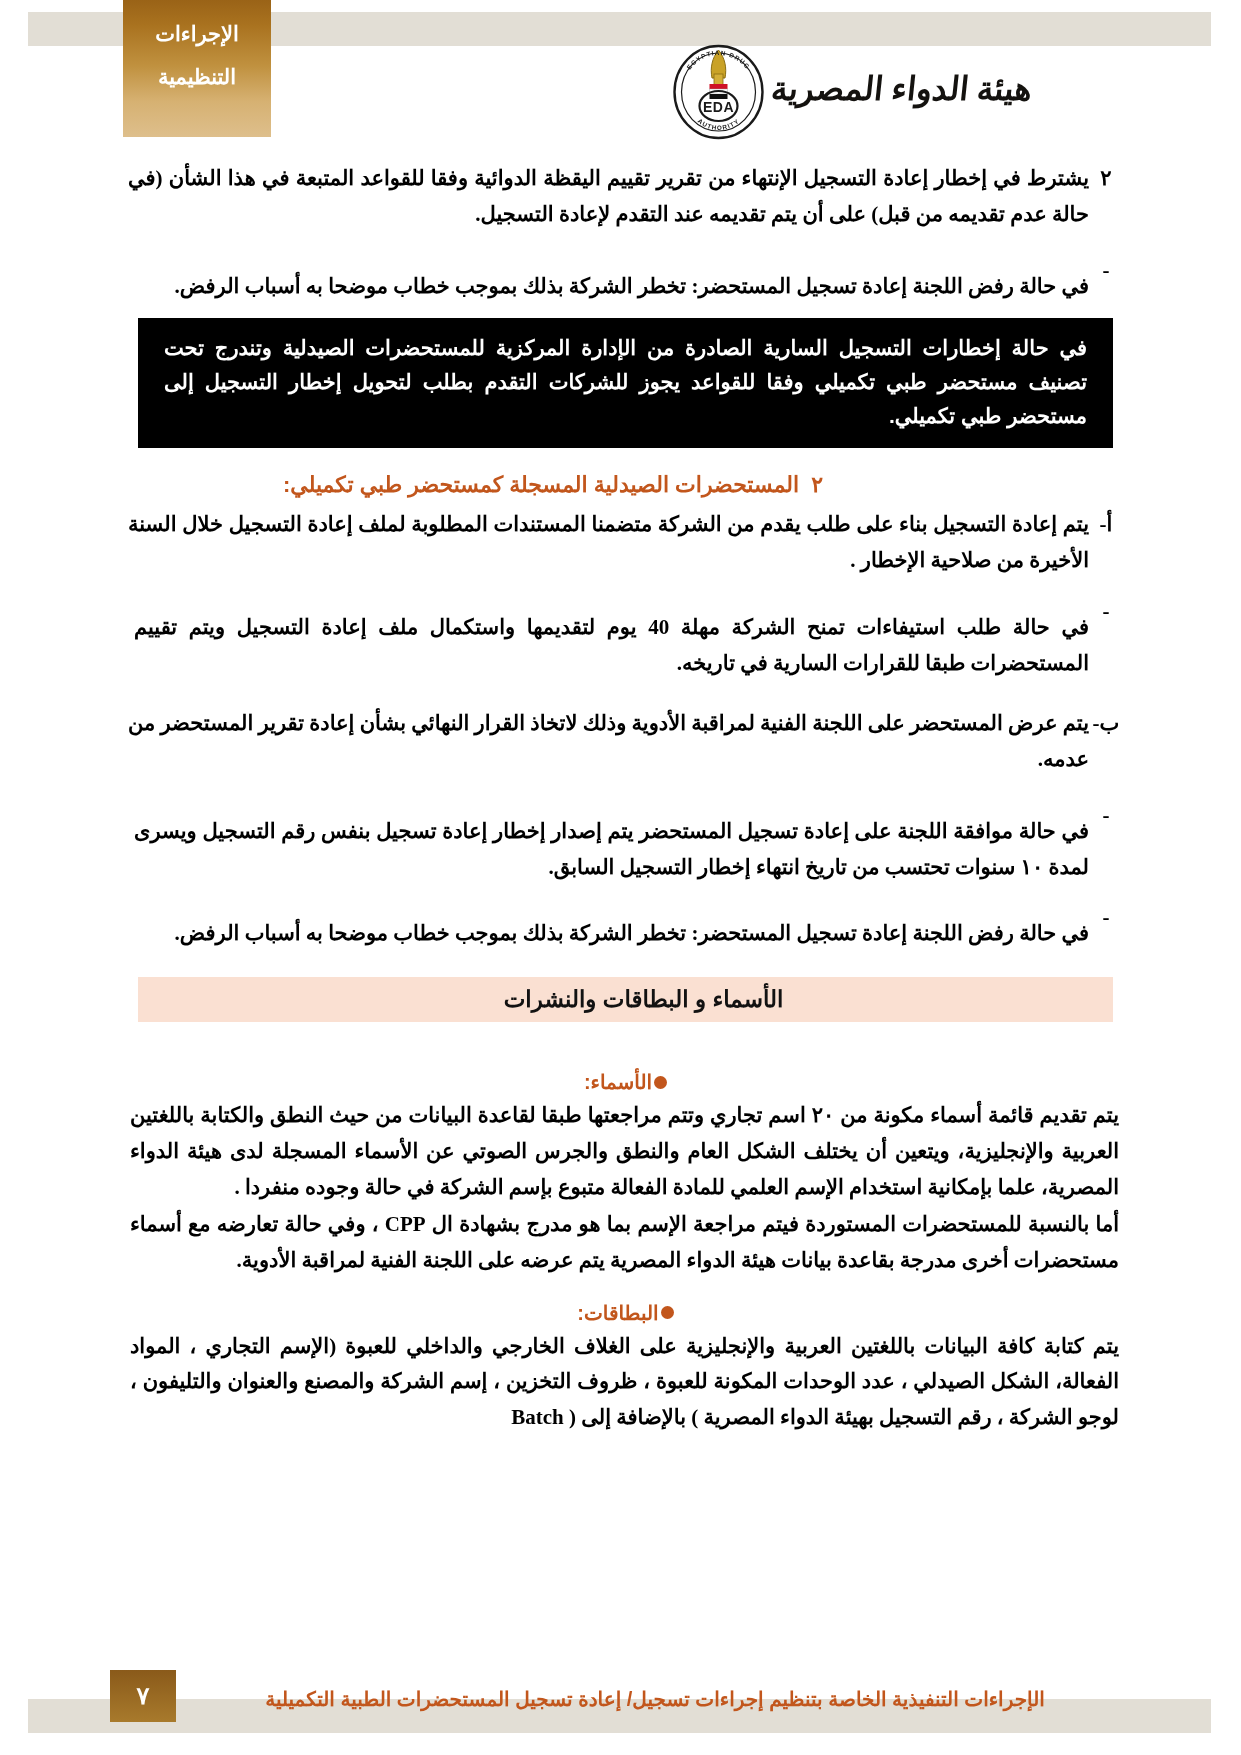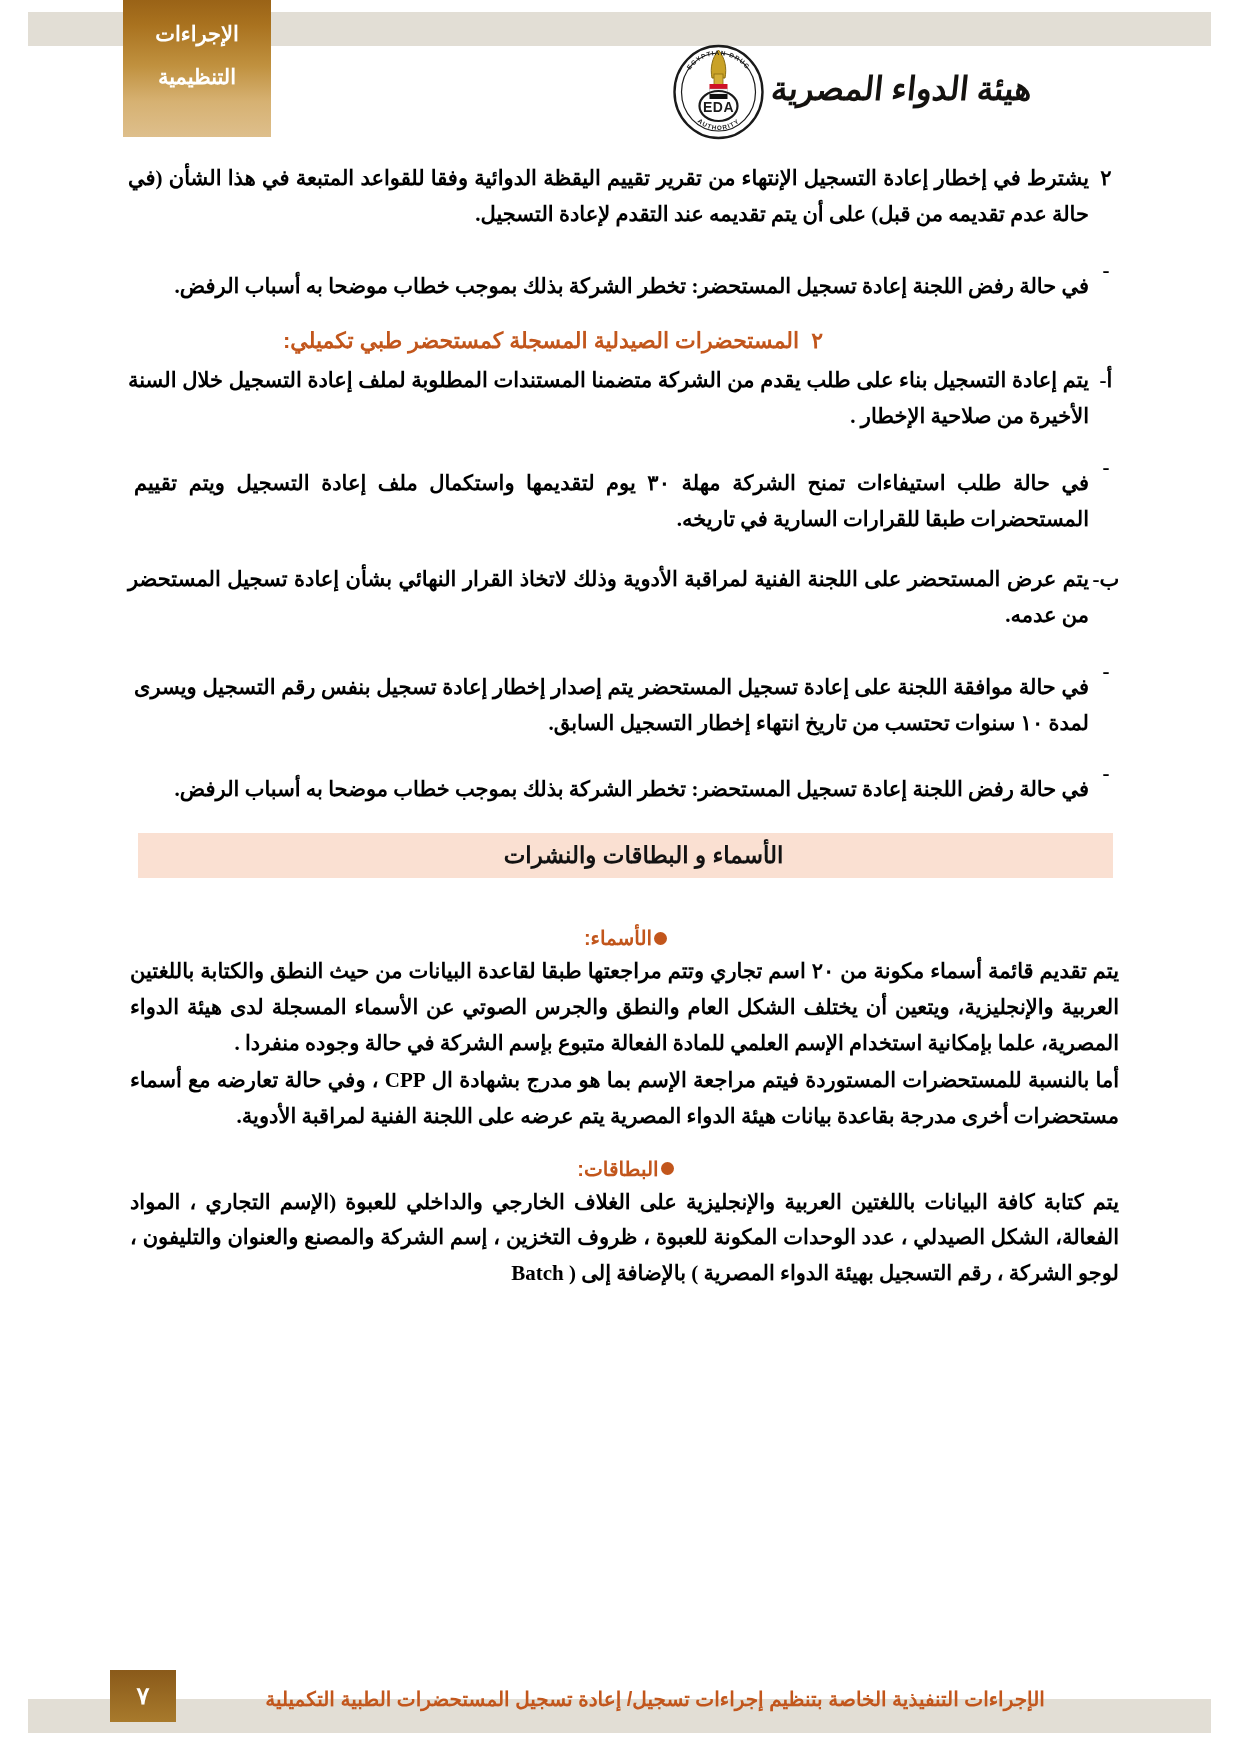--- a/index.html
+++ b/index.html
@@ -351,45 +351,46 @@
       <div class="li-body">يشترط في إخطار إعادة التسجيل الإنتهاء من تقرير تقييم اليقظة الدوائية وفقا للقواعد المتبعة في هذا الشأن (في حالة عدم تقديمه من قبل) على أن يتم تقديمه عند التقدم لإعادة التسجيل.</div>
     </div>
 
     <div class="spacer-14"></div>
 
     <div class="li-row">
       <div class="li-marker dash">-</div>
       <div class="li-body indent-sub">في حالة رفض اللجنة إعادة تسجيل المستحضر: تخطر الشركة بذلك بموجب خطاب موضحا به أسباب الرفض.</div>
     </div>
 
+    <div class="callout">في حالة إخطارات التسجيل السارية الصادرة من الإدارة المركزية للمستحضرات الصيدلية وتندرج تحت تصنيف مستحضر طبي تكميلي وفقا للقواعد يجوز  للشركات التقدم بطلب لتحويل إخطار التسجيل إلى مستحضر طبي تكميلي.</div>
 
     <div class="orange-heading">
       <span class="oh-num">٢</span>
       <span class="oh-text">المستحضرات الصيدلية المسجلة كمستحضر طبي تكميلي:</span>
     </div>
 
     <div class="spacer-8"></div>
 
     <div class="li-row">
       <div class="li-marker alpha">أ-</div>
       <div class="li-body">يتم إعادة التسجيل بناء على طلب يقدم من الشركة متضمنا المستندات المطلوبة لملف إعادة التسجيل خلال السنة الأخيرة من صلاحية الإخطار .</div>
     </div>
 
     <div class="spacer-8"></div>
 
     <div class="li-row">
       <div class="li-marker dash">-</div>
-      <div class="li-body indent-sub">في حالة طلب استيفاءات تمنح الشركة مهلة ٣٠ يوم لتقديمها واستكمال ملف إعادة التسجيل ويتم تقييم المستحضرات طبقا للقرارات السارية في تاريخه.</div>
+      <div class="li-body indent-sub">في حالة طلب استيفاءات تمنح الشركة مهلة 40 يوم لتقديمها واستكمال ملف إعادة التسجيل ويتم تقييم المستحضرات طبقا للقرارات السارية في تاريخه.</div>
     </div>
 
     <div class="spacer-18"></div>
 
     <div class="li-row">
       <div class="li-marker alpha">ب-</div>
-      <div class="li-body">يتم عرض المستحضر على اللجنة الفنية لمراقبة الأدوية وذلك لاتخاذ القرار النهائي بشأن إعادة تسجيل المستحضر من عدمه.</div>
+      <div class="li-body">يتم عرض المستحضر على اللجنة الفنية لمراقبة الأدوية وذلك لاتخاذ القرار النهائي بشأن إعادة تقرير المستحضر من عدمه.</div>
     </div>
 
     <div class="spacer-14"></div>
 
     <div class="li-row">
       <div class="li-marker dash">-</div>
       <div class="li-body indent-sub">في حالة موافقة اللجنة على إعادة تسجيل المستحضر يتم إصدار إخطار إعادة تسجيل بنفس رقم التسجيل ويسرى لمدة ١٠ سنوات تحتسب من تاريخ انتهاء إخطار التسجيل السابق.</div>
     </div>
 
     <div class="spacer-8"></div>

